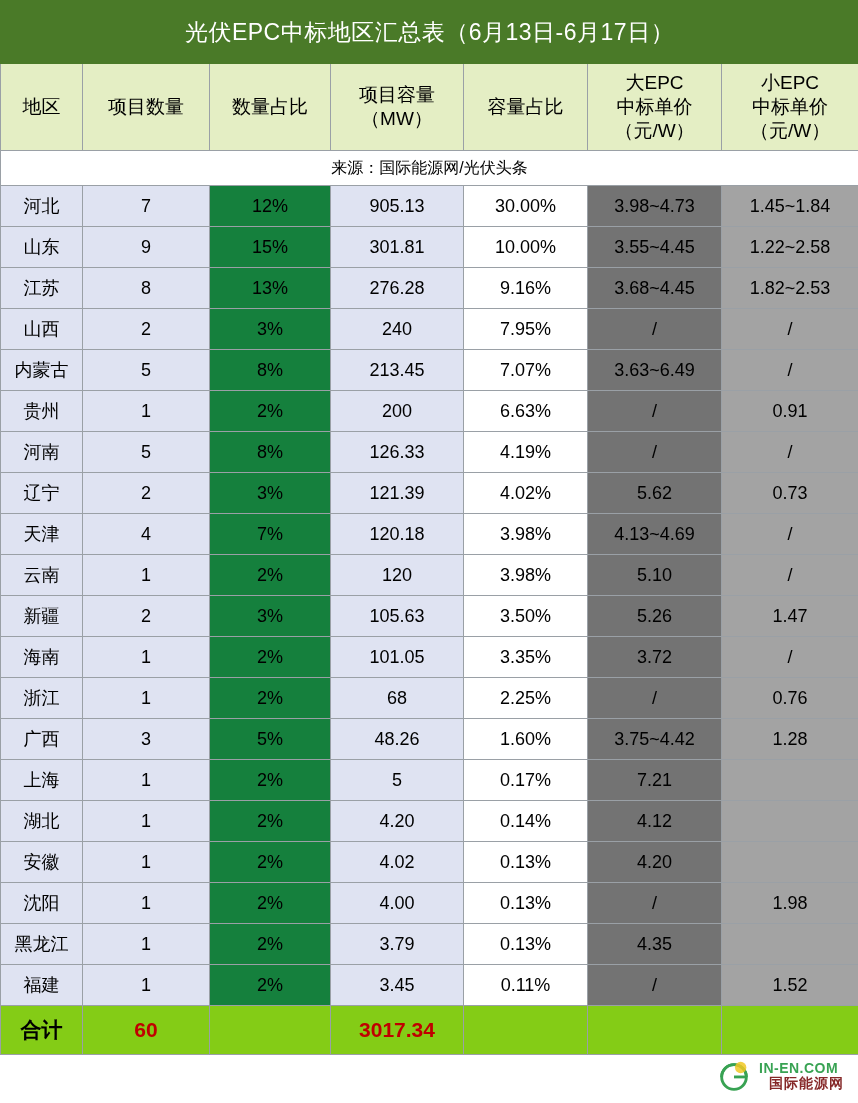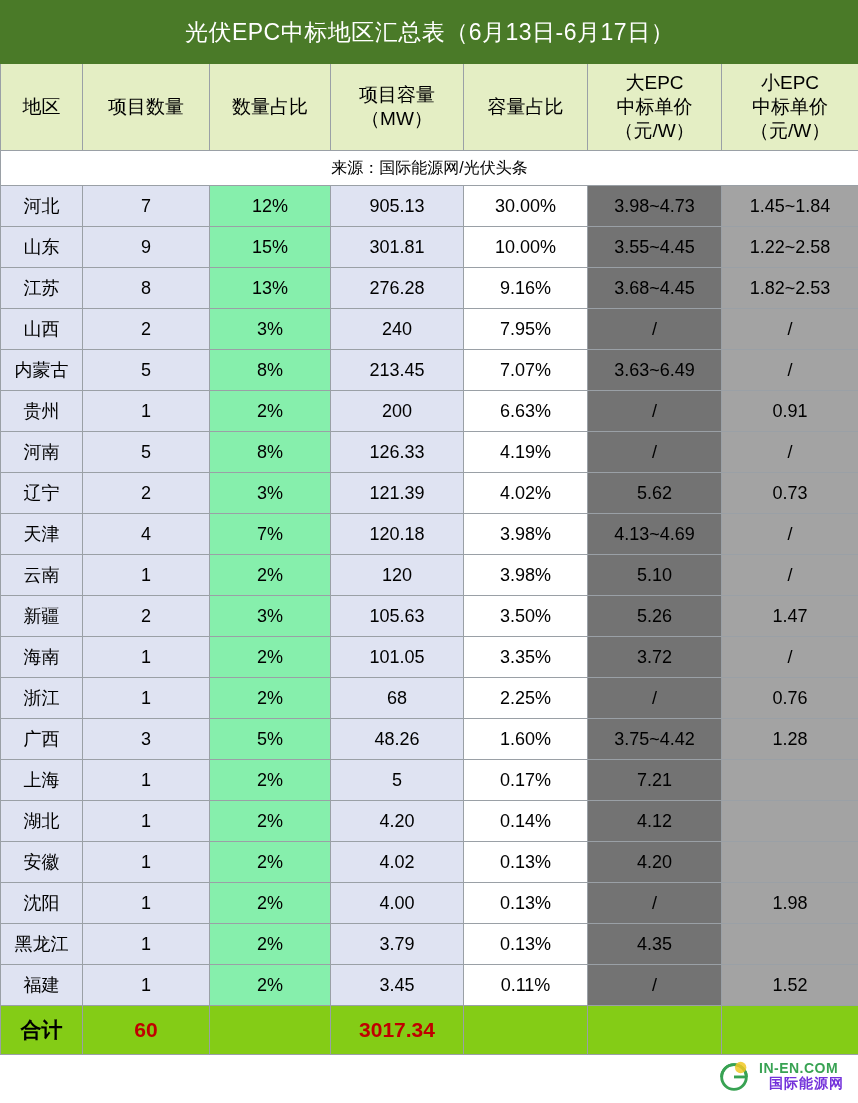--- a/index.html
+++ b/index.html
@@ -66,21 +66,21 @@
     font-size: 18px;
   }
   .c-region {
     background: #dfe3f2;
     font-size: 18px;
   }
   .c-count {
     background: #dfe3f2;
   }
   .c-pct {
-    background: #86efac;
+    background: #15803d;
     margin-left: 48px;
   }
   .c-cap {
     background: #dfe3f2;
   }
   .c-capshare {
     background: #ffffff;
   }
   .c-big {
     background: #737373;
@@ -126,21 +126,21 @@
   }
   .wm-en {
     font-size: 14px;
     font-weight: bold;
     color: #2e9e4a;
     letter-spacing: 0.5px;
   }
   .wm-cn {
     font-size: 14px;
     font-weight: bold;
-    color: #6d28d9;
+    color: #7f1d1d;
     letter-spacing: 1px;
     margin-left: 10px;
   }
 </style>
 </head>
 <body>
 
 <div class="sheet">
   <table class="main">
     <colgroup>

